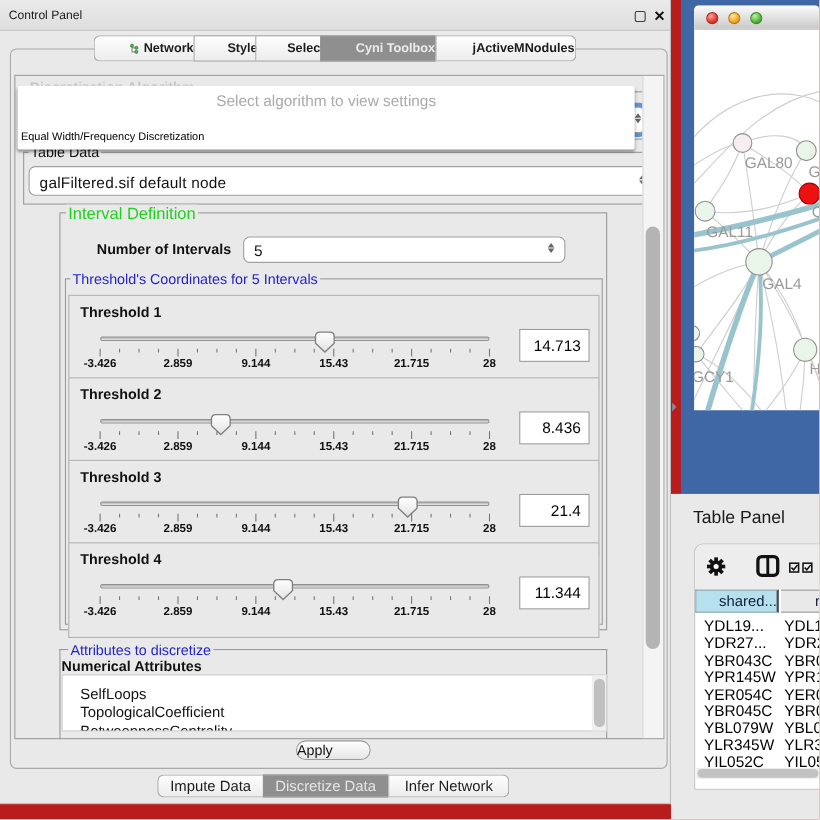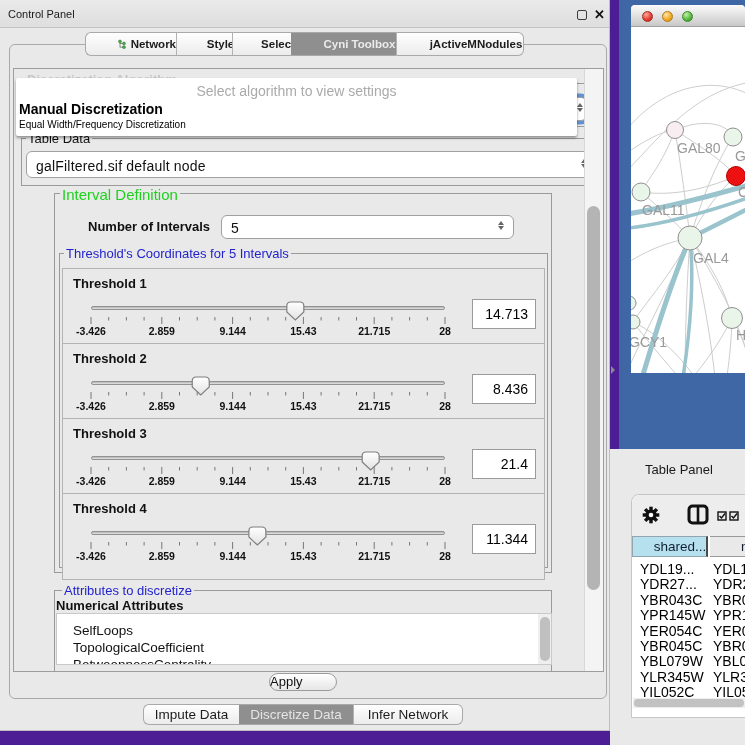--- a/index.html
+++ b/index.html
@@ -1,17 +1,17 @@
 <!DOCTYPE html>
 <html><head>
 <meta charset="utf-8">
 <style>
 * { margin:0; padding:0; box-sizing:border-box; }
 body { font-family:"Liberation Sans", sans-serif; }
-#page { position:relative; width:745px; height:745px; background:#4c1d95; overflow:hidden; }
+#page { position:relative; width:745px; height:745px; background:#b91c1c; overflow:hidden; }
 .abs { position:absolute; }
 
 
 #win { position:absolute; left:0; top:0; width:610px; height:731px; background:#e9e9e9; border-right:1px solid #bdbdbd; border-bottom:1px solid #bdbdbd; }
 #titlebar { position:absolute; left:0; top:0; width:100%; height:28px; background:linear-gradient(#eaeaea,#dedede); border-bottom:1px solid #c3c3c3; }
 #titlebar .t { position:absolute; left:8px; top:8px; font-size:11px; color:#1a1a1a; }
 #floatbtn { position:absolute; left:577px; top:10px; width:10px; height:10px; border:1.6px solid #3c3c3c; border-radius:2px; }
 #closebtn { position:absolute; left:594px; top:7px; font-size:13px; font-weight:bold; color:#111; }
 
 
@@ -73,21 +73,21 @@
 #applybtn { position:absolute; left:269px; top:673px; width:68px; height:18px; background:linear-gradient(#ffffff,#e6e6e6); border:1px solid #9b9b9b; border-radius:9px; font-size:13px; color:#111; line-height:16px; }
 
 
 #netframe { position:absolute; left:619px; top:0; width:126px; height:449px; background:#3f66a5; }
 #netwin { position:absolute; left:631px; top:5px; width:114px; height:368px; background:#fff; border-radius:4px 4px 0 0; overflow:hidden; }
 #nettitle { position:absolute; left:0; top:0; width:114px; height:22px; border-radius:4px 4px 0 0; background:linear-gradient(#fbfbfb,#c9c9c9); border-bottom:1px solid #a0a0a0; }
 .light { position:absolute; top:6px; width:11px; height:11px; border-radius:50%; }
 
 
 #tparea { position:absolute; left:610px; top:449px; width:135px; height:296px; background:#e9e9e9; }
-#tptitle { position:absolute; left:35px; top:13px; font-size:13px; color:#1a1a1a; }
+#tptitle { position:absolute; left:20px; top:13px; font-size:16px; color:#1a1a1a; }
 #tpwhite { position:absolute; left:21px; top:45px; width:115px; height:224px; background:#fff; border:1px solid #c6c6c6; border-radius:8px 0 0 0; overflow:hidden; }
 .hcell { position:absolute; top:0; height:21px; font-size:13px; color:#102030; display:flex; align-items:center; justify-content:center; }
 .trow { position:absolute; font-size:14px; color:#000; white-space:nowrap; }
 </style>
 </head>
 <body>
 <div id="page">
 
   <div id="win">
     <div id="tabpanel"></div>
@@ -128,21 +128,20 @@
     <div class="combo" style="left:26px; top:151px; width:566px; height:27px; border-radius:6px;">
       <div class="txt" style="top:6px;">galFiltered.sif default node</div>
       <div class="updown" style="left:552px; top:6px;">
           <div class="up"></div>
           <div class="down"></div>
         </div>
     </div>
 
     <div id="popup">
       <div class="r1">Select algorithm to view settings</div>
-      <div class="r2">Manual Discretization</div>
       <div class="r3">Equal Width/Frequency Discretization</div>
     </div>
 
     <div class="group" style="left:54px; top:193px; width:498px; height:380px;"></div>
     <div class="gtitle" style="left:60px; top:186px; color:#1fd11f; font-size:15px;">Interval Definition</div>
 
     <div class="abs" style="left:88px; top:215px; width:130px; height:24px; font-size:13px; font-weight:bold; color:#111; line-height:24px;">Number of Intervals</div>
     <div class="combo" style="left:221px; top:215px; width:293px; height:24px; border-radius:6px;">
       <div class="txt" style="top:4px;">5</div>
       <div class="updown" style="left:274px; top:4px;">

